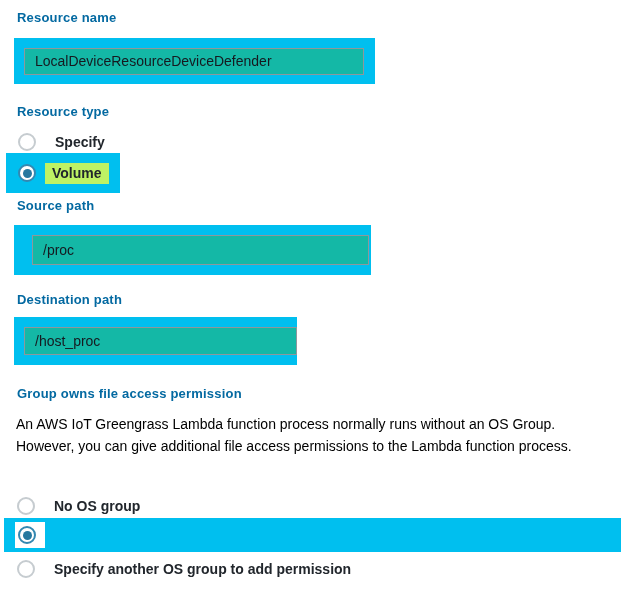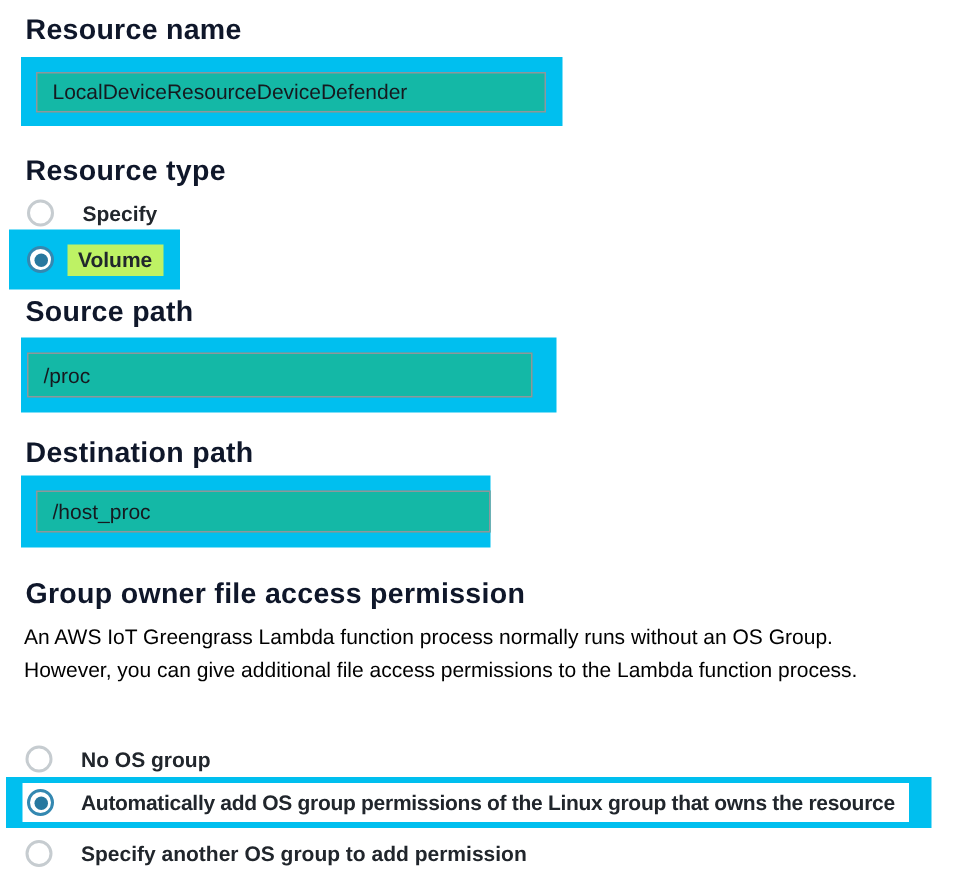--- a/index.html
+++ b/index.html
@@ -2,21 +2,21 @@
 <html><head>
 <meta charset="utf-8">
 <style>
   * { margin:0; padding:0; box-sizing:border-box; }
   html,body { background:#ffffff; }
   body { font-family:"Liberation Sans","DejaVu Sans",sans-serif; }
   .canvas {
     position:relative; width:636px; height:591px; background:#ffffff; overflow:hidden;
   }
   .field-label {
-    position:absolute; left:17px; font-size:19px; font-weight:bold; color:#0f172a;
+    position:absolute; left:17px; font-size:13px; font-weight:bold; color:#0369a1;
     letter-spacing:0.2px;
   }
   
   .hl { position:absolute; background:#00bfef; }
   .hl-input { display:flex; align-items:center; }
   .hl-input input {
     border:1px solid #8d979c; background:#14b8a6; color:#16191f;
     font-family:"Liberation Sans","DejaVu Sans",sans-serif;
     font-size:14px; padding:0 10px; outline:none;
   }
@@ -64,40 +64,39 @@
 
   <div class="hl" style="left:6px; top:153px; width:114px; height:40px; display:flex; align-items:center; padding-left:12px;">
     <span class="radio selected"></span>
     <span class="white-chip" style="margin-left:9px;">
       <span class="opt-label">Volume</span>
     </span>
   </div>
 
   <div class="field-label" style="top:198px;">Source path</div>
   <div class="hl hl-input" style="left:14px; top:225px; width:357px; height:50px;">
-    <input style="margin-left: 4px; width: 337px; height: 30px;" value="/proc">
+    <input style="margin-left: 18px; width: 337px; height: 30px;" value="/proc">
   </div>
 
   <div class="field-label" style="top:292px;">Destination path</div>
-  <div class="hl hl-input" style="left:14px; top:317px; width:313px; height:48px;">
+  <div class="hl hl-input" style="left:14px; top:317px; width:283px; height:48px;">
     <input style="margin-left: 10px; width: 337px; height: 28px;" value="/host_proc">
   </div>
 
-  <div class="field-label" style="top:386px;">Group owner file access permission</div>
+  <div class="field-label" style="top:386px;">Group owns file access permission</div>
   <p class="desc" style="top:413px;">An AWS IoT Greengrass Lambda function process normally runs without an OS Group. However, you can give additional file access permissions to the Lambda function process.</p>
 
   <div class="radio-row" style="left:17px; top:497px;">
     <span class="radio"></span>
     <span class="opt-label">No OS group</span>
   </div>
 
   <div class="hl" style="left:4px; top:518px; width:617px; height:34px; display:flex; align-items:center;">
     <span class="white-bar">
       <span class="radio selected"></span>
-      <span class="opt-label">Automatically add OS group permissions of the Linux group that owns the resource</span>
     </span>
   </div>
 
   <div class="radio-row" style="left:17px; top:560px;">
     <span class="radio"></span>
     <span class="opt-label">Specify another OS group to add permission</span>
   </div>
 
 </div>
 

